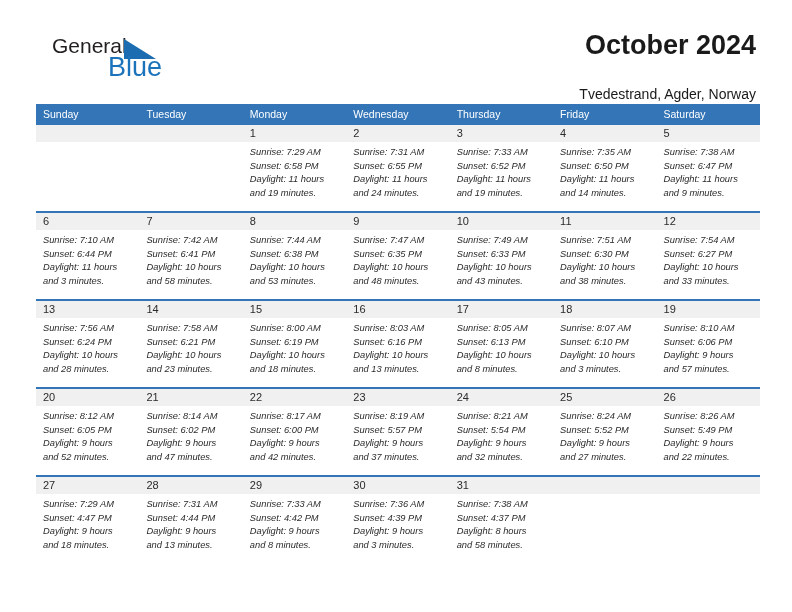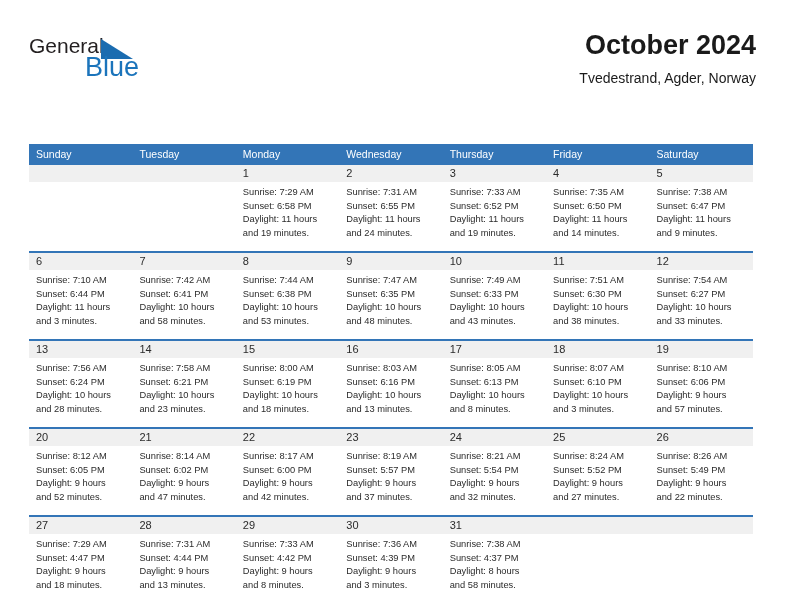--- a/index.html
+++ b/index.html
@@ -24,21 +24,21 @@
   
   .header {
     position: absolute;
     left: 0;
     top: 0;
     width: 792px;
     height: 100px;
   }
   .logo {
     position: absolute;
-    left: 29px;
+    left: 52px;
     top: 34px;
     width: 150px;
     height: 52px;
   }
   .logo-general {
     position: absolute;
     left: 0;
     top: 0;
     font-size: 21px;
     color: #231f20;
@@ -76,31 +76,30 @@
     font-weight: 700;
     color: #1a1a1a;
     line-height: 34px;
     white-space: nowrap;
   }
   .cal-subtitle {
     font-size: 14px;
     font-weight: 400;
     color: #1a1a1a;
     line-height: 20px;
-    margin-top: 6px;
+    margin-top: 22px;
     white-space: nowrap;
   }
 
   
   .calendar {
     position: absolute;
-    left: 29px;
+    left: 36px;
     top: 104px;
     width: 724px;
-    margin-top: 40px;
   }
   .weekday-row {
     display: flex;
     background: #3375b7;
     height: 21px;
   }
   .weekday-cell {
     flex: 1 1 0;
     color: #ffffff;
     font-size: 10.5px;
@@ -130,20 +129,21 @@
   }
   .body-band {
     display: flex;
     background: #ffffff;
     height: 69px;
   }
   .body-cell {
     flex: 1 1 0;
     box-sizing: border-box;
     padding: 4px 6px 0 7px;
+    font-style: italic;
   }
   .info-line {
     font-size: 9.3px;
     line-height: 13.5px;
     color: #2b2b2b;
     white-space: nowrap;
   }
 </style>
 </head>
 <body>

